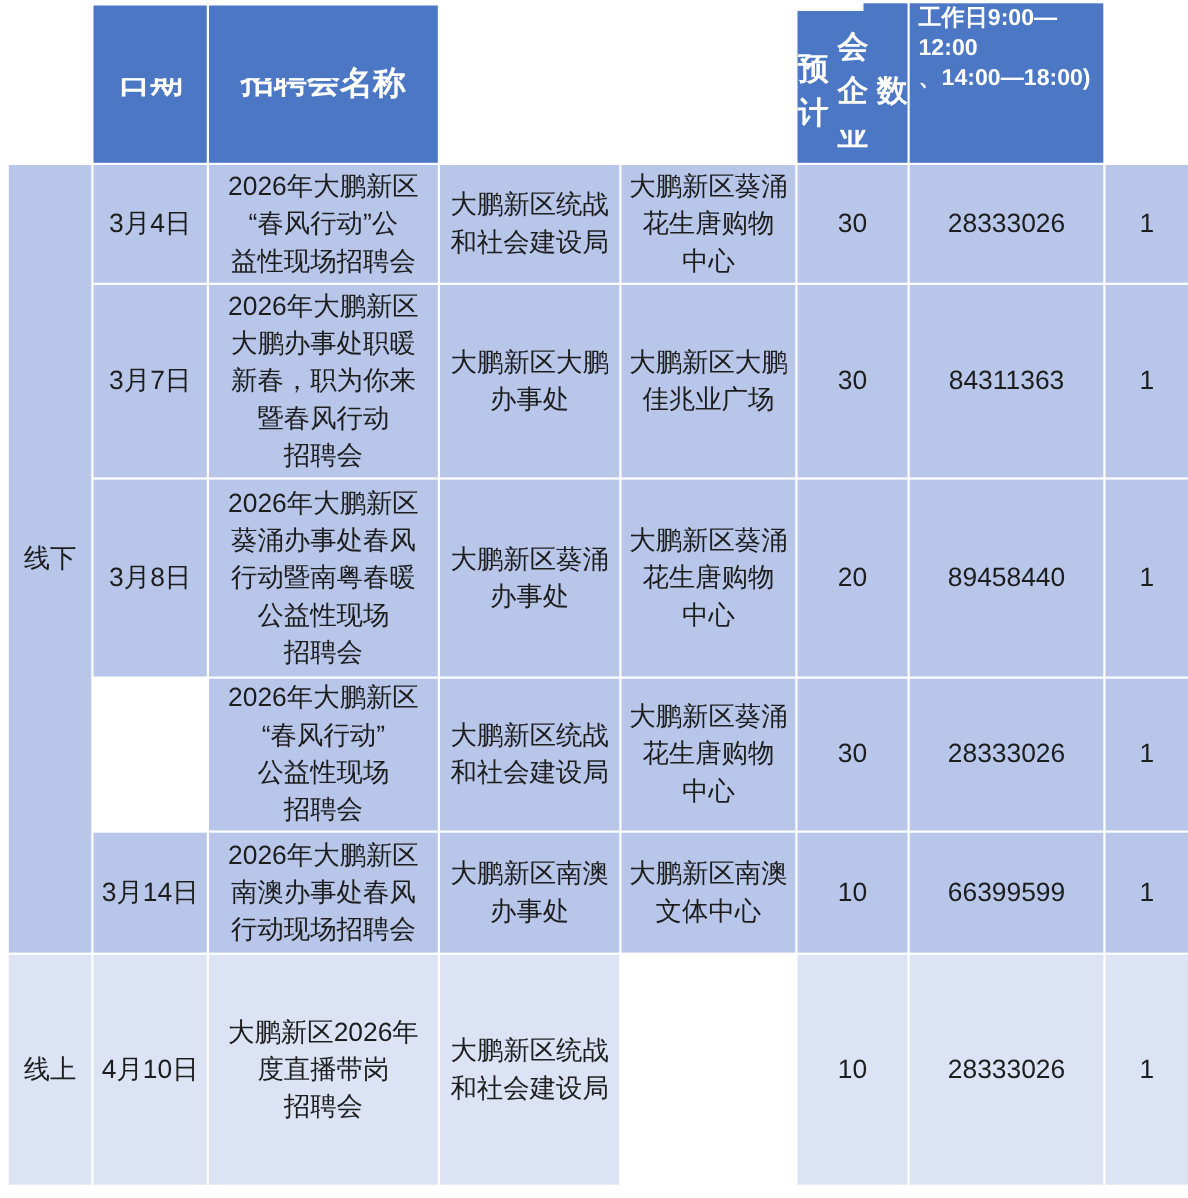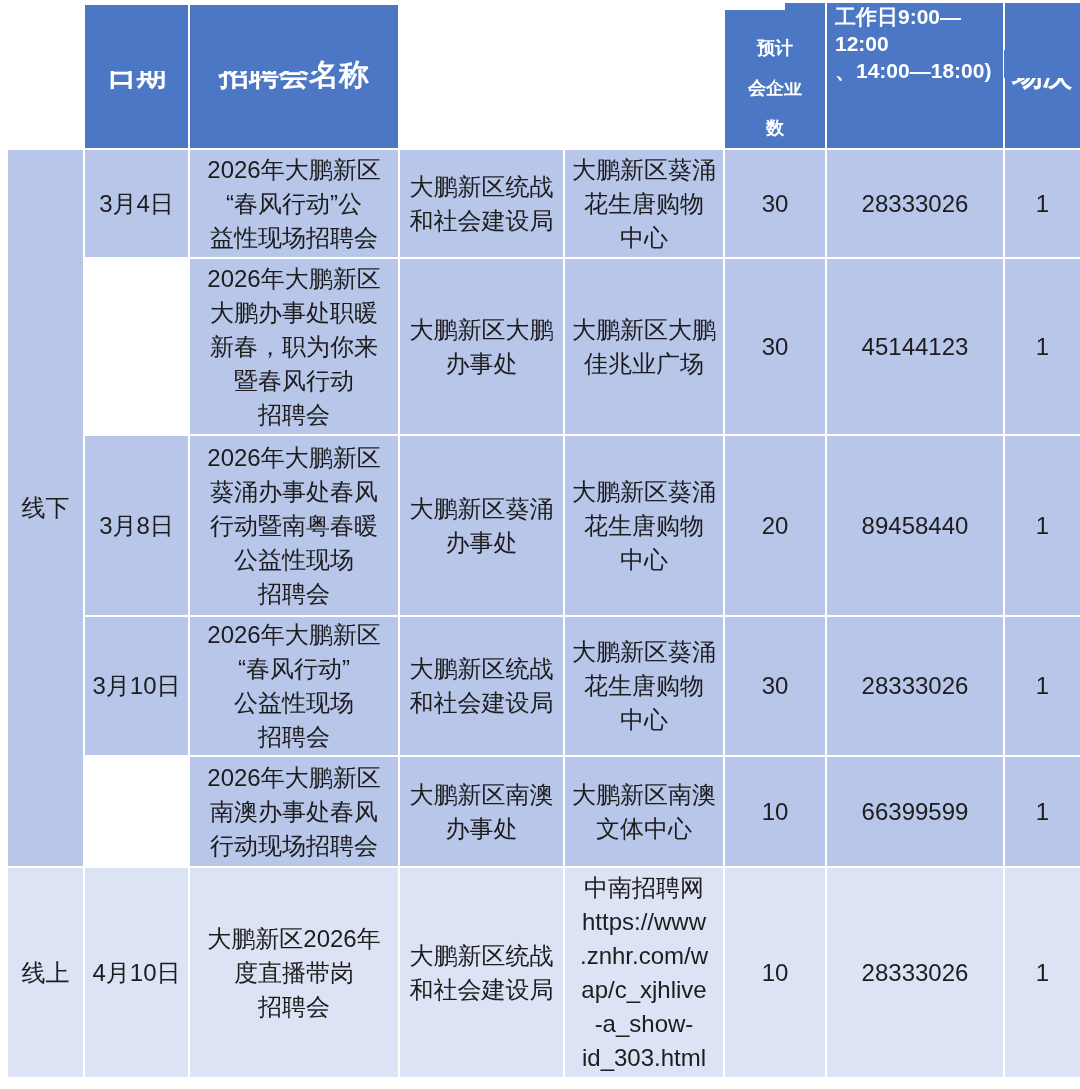--- a/index.html
+++ b/index.html
@@ -14,22 +14,22 @@
     grid-template-columns:75px 103px 208px 163px 158px 100px 176px 75px;
     grid-template-rows:145px 107px 175px 179px 138px 109px 209px;
     gap:2px;
   }
   .hcell{
     background:var(--hdr);color:#ffffff;font-weight:bold;font-size:30px;
     display:flex;align-items:center;justify-content:center;text-align:center;
     position:relative;
   }
   .hcell.expected{
-    flex-direction:column;justify-content:flex-end;padding-top:14px;
-    font-size:18px;line-height:40px;
+    justify-content:flex-start;padding-top:14px;
+    font-size:28px;line-height:40px;
   }
   .hcell.phone{
     align-items:flex-start;justify-content:flex-start;text-align:left;
     font-size:21px;line-height:27px;padding:0 0 12px 8px;
     white-space:pre-line;
   }
   .clip{position:relative;display:inline-block;line-height:1.15;}
   .clip::after{
     content:"";position:absolute;left:-9px;right:-9px;top:-8px;height:60%;
     background:var(--hdr);
@@ -60,105 +60,97 @@
   </div>
   <div class="hcell expected" style="grid-area:1/6">
     <span>预计</span>
     <span><span>会企</span><span class="clip">业</span></span>
     <span>数</span>
   </div>
   <div class="hcell phone" style="grid-area:1/7">
     <span>工作日9:00—12:00
 、14:00—18:00)</span>
   </div>
-  <div class="hcell" style="grid-area:1/8">
-    <span class="clip deep">场次</span>
-  </div>
 
   <div class="cell online" style="grid-area:7/1">线上</div>
   <div class="cell offline" style="grid-row:2 / span 5;grid-column:1">线下</div>
 
   <div class="cell offline" style="grid-area:2/2">3月4日</div>
   <div class="cell offline" style="grid-area:2/3">2026年大鹏新区
 “春风行动”公
 益性现场招聘会</div>
   <div class="cell offline" style="grid-area:2/4">大鹏新区统战
 和社会建设局</div>
   <div class="cell offline" style="grid-area:2/5">大鹏新区葵涌
 花生唐购物
 中心</div>
   <div class="cell offline" style="grid-area:2/6">30</div>
   <div class="cell offline" style="grid-area:2/7">28333026</div>
   <div class="cell offline" style="grid-area:2/8">1</div>
 
+  <div class="cell offline" style="grid-area:3/2">3月7日</div>
   <div class="cell offline" style="grid-area:3/3">2026年大鹏新区
 大鹏办事处职暖
 新春，职为你来
 暨春风行动
 招聘会</div>
   <div class="cell offline" style="grid-area:3/4">大鹏新区大鹏
 办事处</div>
   <div class="cell offline" style="grid-area:3/5">大鹏新区大鹏
 佳兆业广场</div>
   <div class="cell offline" style="grid-area:3/6">30</div>
-  <div class="cell offline" style="grid-area:3/7">45144123</div>
+  <div class="cell offline" style="grid-area:3/7">84311363</div>
   <div class="cell offline" style="grid-area:3/8">1</div>
 
   <div class="cell offline" style="grid-area:4/2">3月8日</div>
   <div class="cell offline" style="grid-area:4/3">2026年大鹏新区
 葵涌办事处春风
 行动暨南粤春暖
 公益性现场
 招聘会</div>
   <div class="cell offline" style="grid-area:4/4">大鹏新区葵涌
 办事处</div>
   <div class="cell offline" style="grid-area:4/5">大鹏新区葵涌
 花生唐购物
 中心</div>
   <div class="cell offline" style="grid-area:4/6">20</div>
   <div class="cell offline" style="grid-area:4/7">89458440</div>
   <div class="cell offline" style="grid-area:4/8">1</div>
 
-  <div class="cell offline" style="grid-area:5/2">3月10日</div>
   <div class="cell offline" style="grid-area:5/3">2026年大鹏新区
 “春风行动”
 公益性现场
 招聘会</div>
   <div class="cell offline" style="grid-area:5/4">大鹏新区统战
 和社会建设局</div>
   <div class="cell offline" style="grid-area:5/5">大鹏新区葵涌
 花生唐购物
 中心</div>
   <div class="cell offline" style="grid-area:5/6">30</div>
   <div class="cell offline" style="grid-area:5/7">28333026</div>
   <div class="cell offline" style="grid-area:5/8">1</div>
 
+  <div class="cell offline" style="grid-area:6/2">3月14日</div>
   <div class="cell offline" style="grid-area:6/3">2026年大鹏新区
 南澳办事处春风
 行动现场招聘会</div>
   <div class="cell offline" style="grid-area:6/4">大鹏新区南澳
 办事处</div>
   <div class="cell offline" style="grid-area:6/5">大鹏新区南澳
 文体中心</div>
   <div class="cell offline" style="grid-area:6/6">10</div>
   <div class="cell offline" style="grid-area:6/7">66399599</div>
   <div class="cell offline" style="grid-area:6/8">1</div>
 
   <div class="cell online" style="grid-area:7/2">4月10日</div>
   <div class="cell online" style="grid-area:7/3">大鹏新区2026年
 度直播带岗
 招聘会</div>
   <div class="cell online" style="grid-area:7/4">大鹏新区统战
 和社会建设局</div>
-  <div class="cell online" style="grid-area:7/5">中南招聘网
-https://www
-.znhr.com/w
-ap/c_xjhlive
--a_show-
-id_303.html</div>
   <div class="cell online" style="grid-area:7/6">10</div>
   <div class="cell online" style="grid-area:7/7">28333026</div>
   <div class="cell online" style="grid-area:7/8">1</div>
 
 </div>
 
 <div class="notch" id="notch-left"></div>
 <div class="notch" id="notch-mid"></div>
 
 </body></html>

